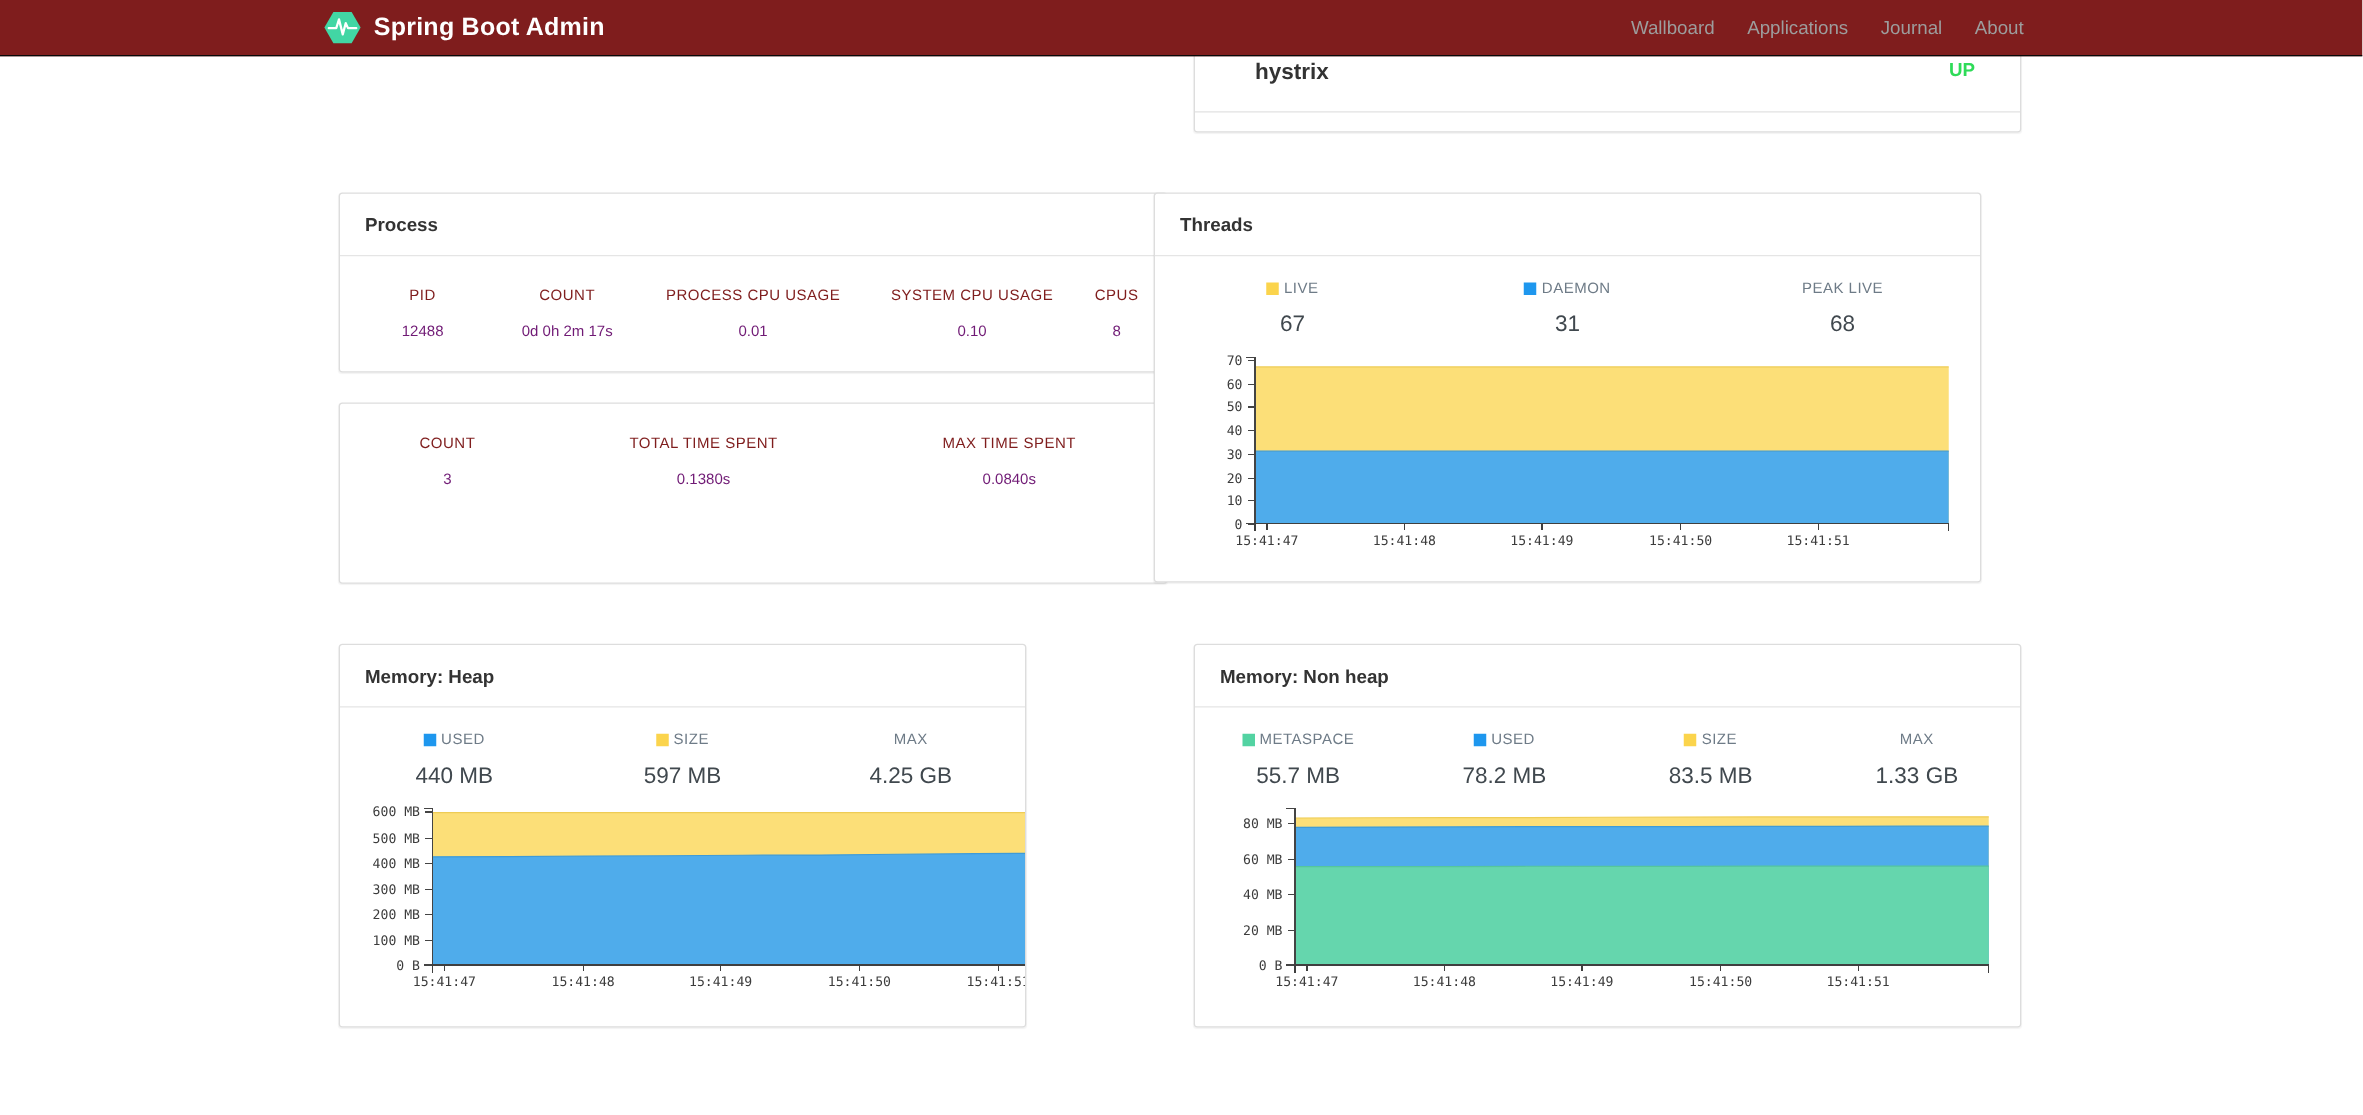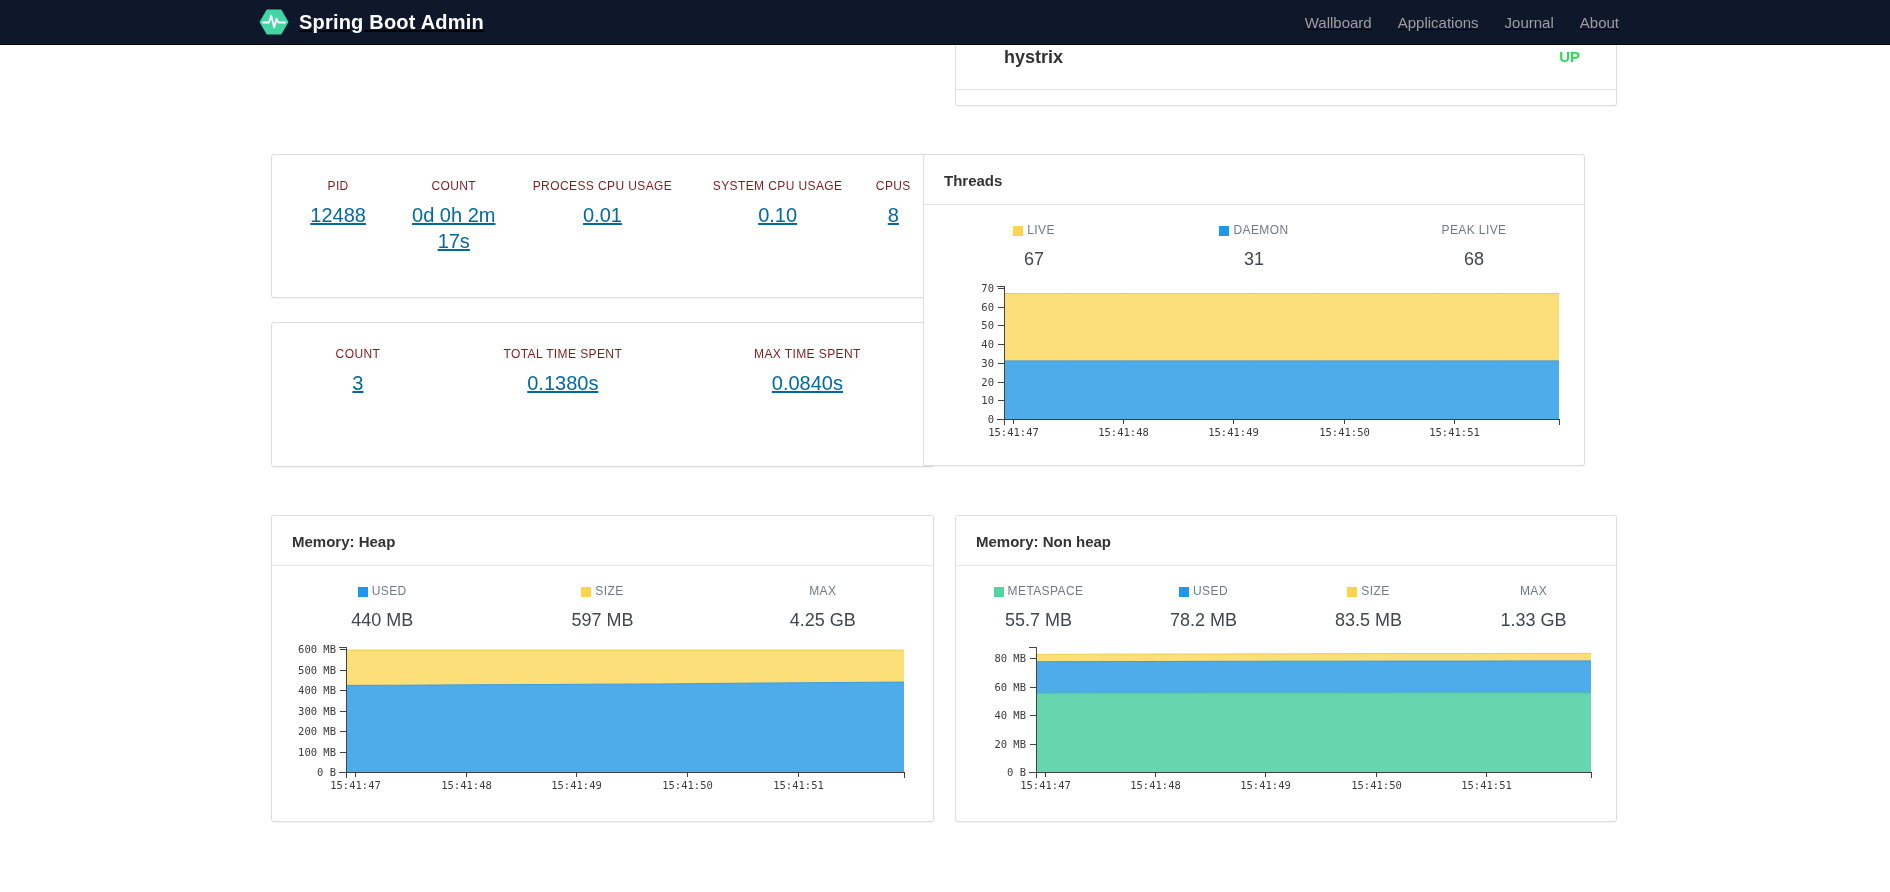--- a/index.html
+++ b/index.html
@@ -2,22 +2,22 @@
 <html><head>
 <meta charset="utf-8">
 <style>
   * { margin: 0; padding: 0; box-sizing: border-box; }
   html, body { width: 1890px; height: 892px; background: #fff; overflow: hidden;
     font-family: "Liberation Sans", sans-serif; }
   .stage { position: relative; width: 1890px; height: 892px; background: #fff; }
 
   
   .navbar { position: absolute; top: 0; left: 0; width: 1890px; height: 45px;
-    background: #0f172a; border-bottom: 1px solid #080808; z-index: 10;
-    display: flex; align-items: center; text-decoration: underline; }
+    background: #7f1d1d; border-bottom: 1px solid #080808; z-index: 10;
+    display: flex; align-items: center; }
   .navbar-inner { width: 1374px; margin: 0 auto; display: flex; align-items: center;
     justify-content: space-between; height: 45px; }
   .brand { display: flex; align-items: center; gap: 9px; height: 45px; cursor: pointer; }
   .brand-title { color: #fff; font-size: 20px; font-weight: bold; letter-spacing: 0.2px; }
   .nav-links { display: flex; list-style: none; height: 45px; align-items: center; }
   .nav-links li { color: #9d9d9d; font-size: 15px; padding: 0 13px; cursor: pointer; }
 
   
   .card { position: absolute; background: #fff; border: 1px solid #ddd;
     border-radius: 3px; box-shadow: 0 1px 1px rgba(0,0,0,0.05); overflow: hidden; }
@@ -27,28 +27,28 @@
   
   #card-status { left: 955px; top: -14px; width: 662px; height: 120px; z-index: 1; }
   .status-row { display: flex; justify-content: space-between; align-items: flex-end;
     padding: 60px 36px 22px 48px; border-bottom: 1px solid #e2e2e2; }
   .status-app { font-size: 18px; font-weight: bold; color: #333; line-height: 20px; }
   .status-value { font-size: 15px; font-weight: bold; line-height: 20px; }
 
   #card-process { left: 271px; top: 154px; width: 663px; height: 144px; }
   #card-gc      { left: 271px; top: 322px; width: 663px; height: 145px; }
   #card-threads { left: 923px; top: 154px; width: 662px; height: 312px; }
-  #card-heap    { left: 271px; top: 515px; width: 663px; height: 307px; }
+  #card-heap    { left: 271px; top: 515px; width: 550px; height: 307px; }
   #card-nonheap { left: 955px; top: 515px; width: 662px; height: 307px; }
 
   
   .metrics-row { display: flex; padding-top: 24px; }
   .metric-col { text-align: center; }
   .metric-label { font-size: 12px; color: #7f1d1d; letter-spacing: 0.4px; line-height: 15px; }
-  .metric-value { font-size: 20px; color: #0369a1; margin-top: 8px; line-height: 26px; text-decoration: underline; }
+  .metric-value { font-size: 12px; color: #701a75; margin-top: 8px; line-height: 26px; }
   .metrics-process .metric-col:nth-child(1) { width: 20%; }
   .metrics-process .metric-col:nth-child(2) { width: 15%; }
   .metrics-process .metric-col:nth-child(3) { width: 30%; }
   .metrics-process .metric-col:nth-child(4) { width: 23%; }
   .metrics-process .metric-col:nth-child(5) { width: 12%; }
   .metrics-gc .metric-col:nth-child(1) { width: 26%; }
   .metrics-gc .metric-col:nth-child(2) { width: 36%; }
   .metrics-gc .metric-col:nth-child(3) { width: 38%; }
 
   
@@ -86,20 +86,21 @@
       <ul class="nav-links">
           <li>Wallboard</li>
           <li>Applications</li>
           <li>Journal</li>
           <li>About</li>
         </ul>
     </div>
   </div>
 
   <div class="card" id="card-process">
+    <div class="card-title">Process</div>
     <div class="metrics-row metrics-process">
         <div class="metric-col">
           <div class="metric-label">PID</div>
           <div class="metric-value">12488</div>
         </div>
         <div class="metric-col">
           <div class="metric-label">COUNT</div>
           <div class="metric-value">0d 0h 2m 17s</div>
         </div>
         <div class="metric-col">

